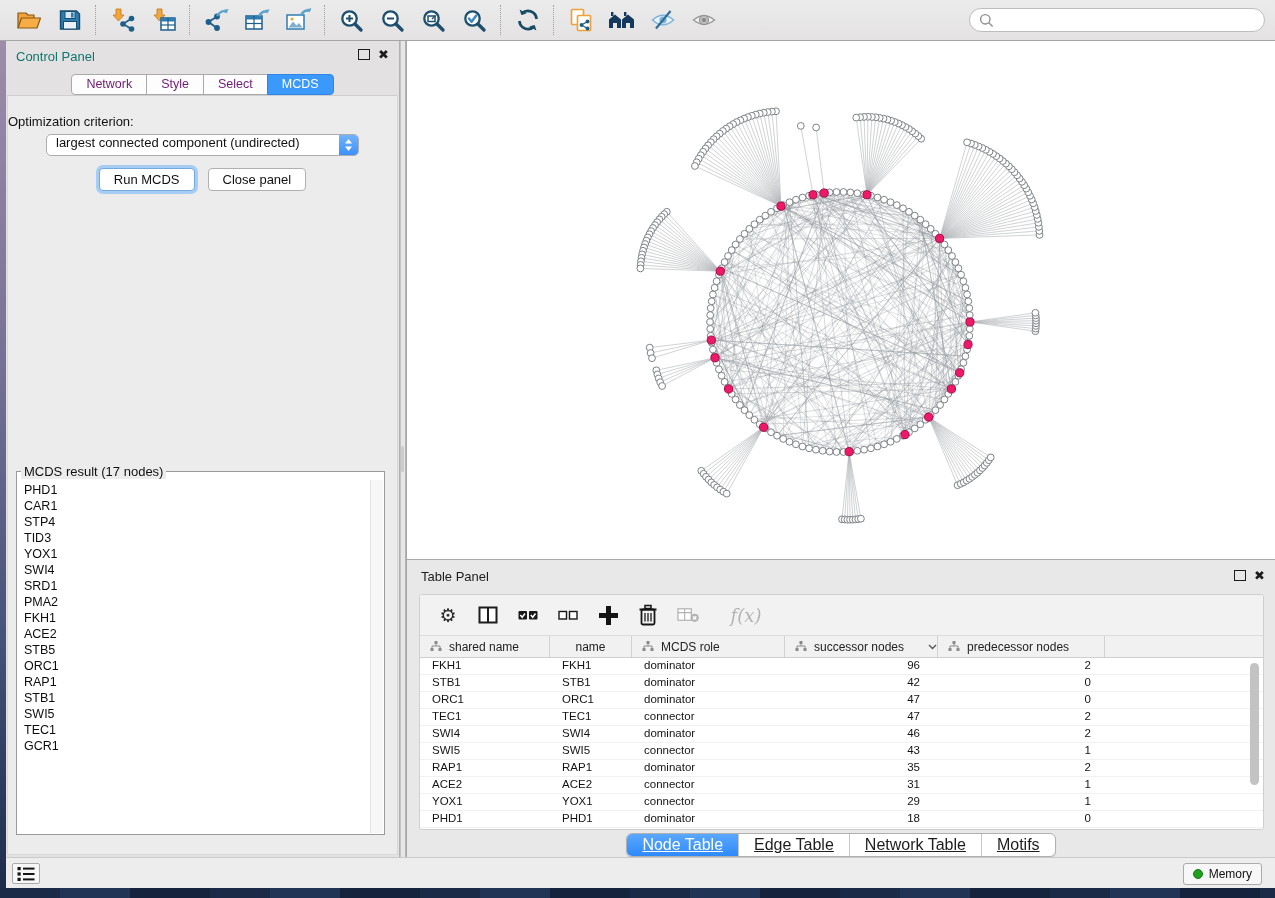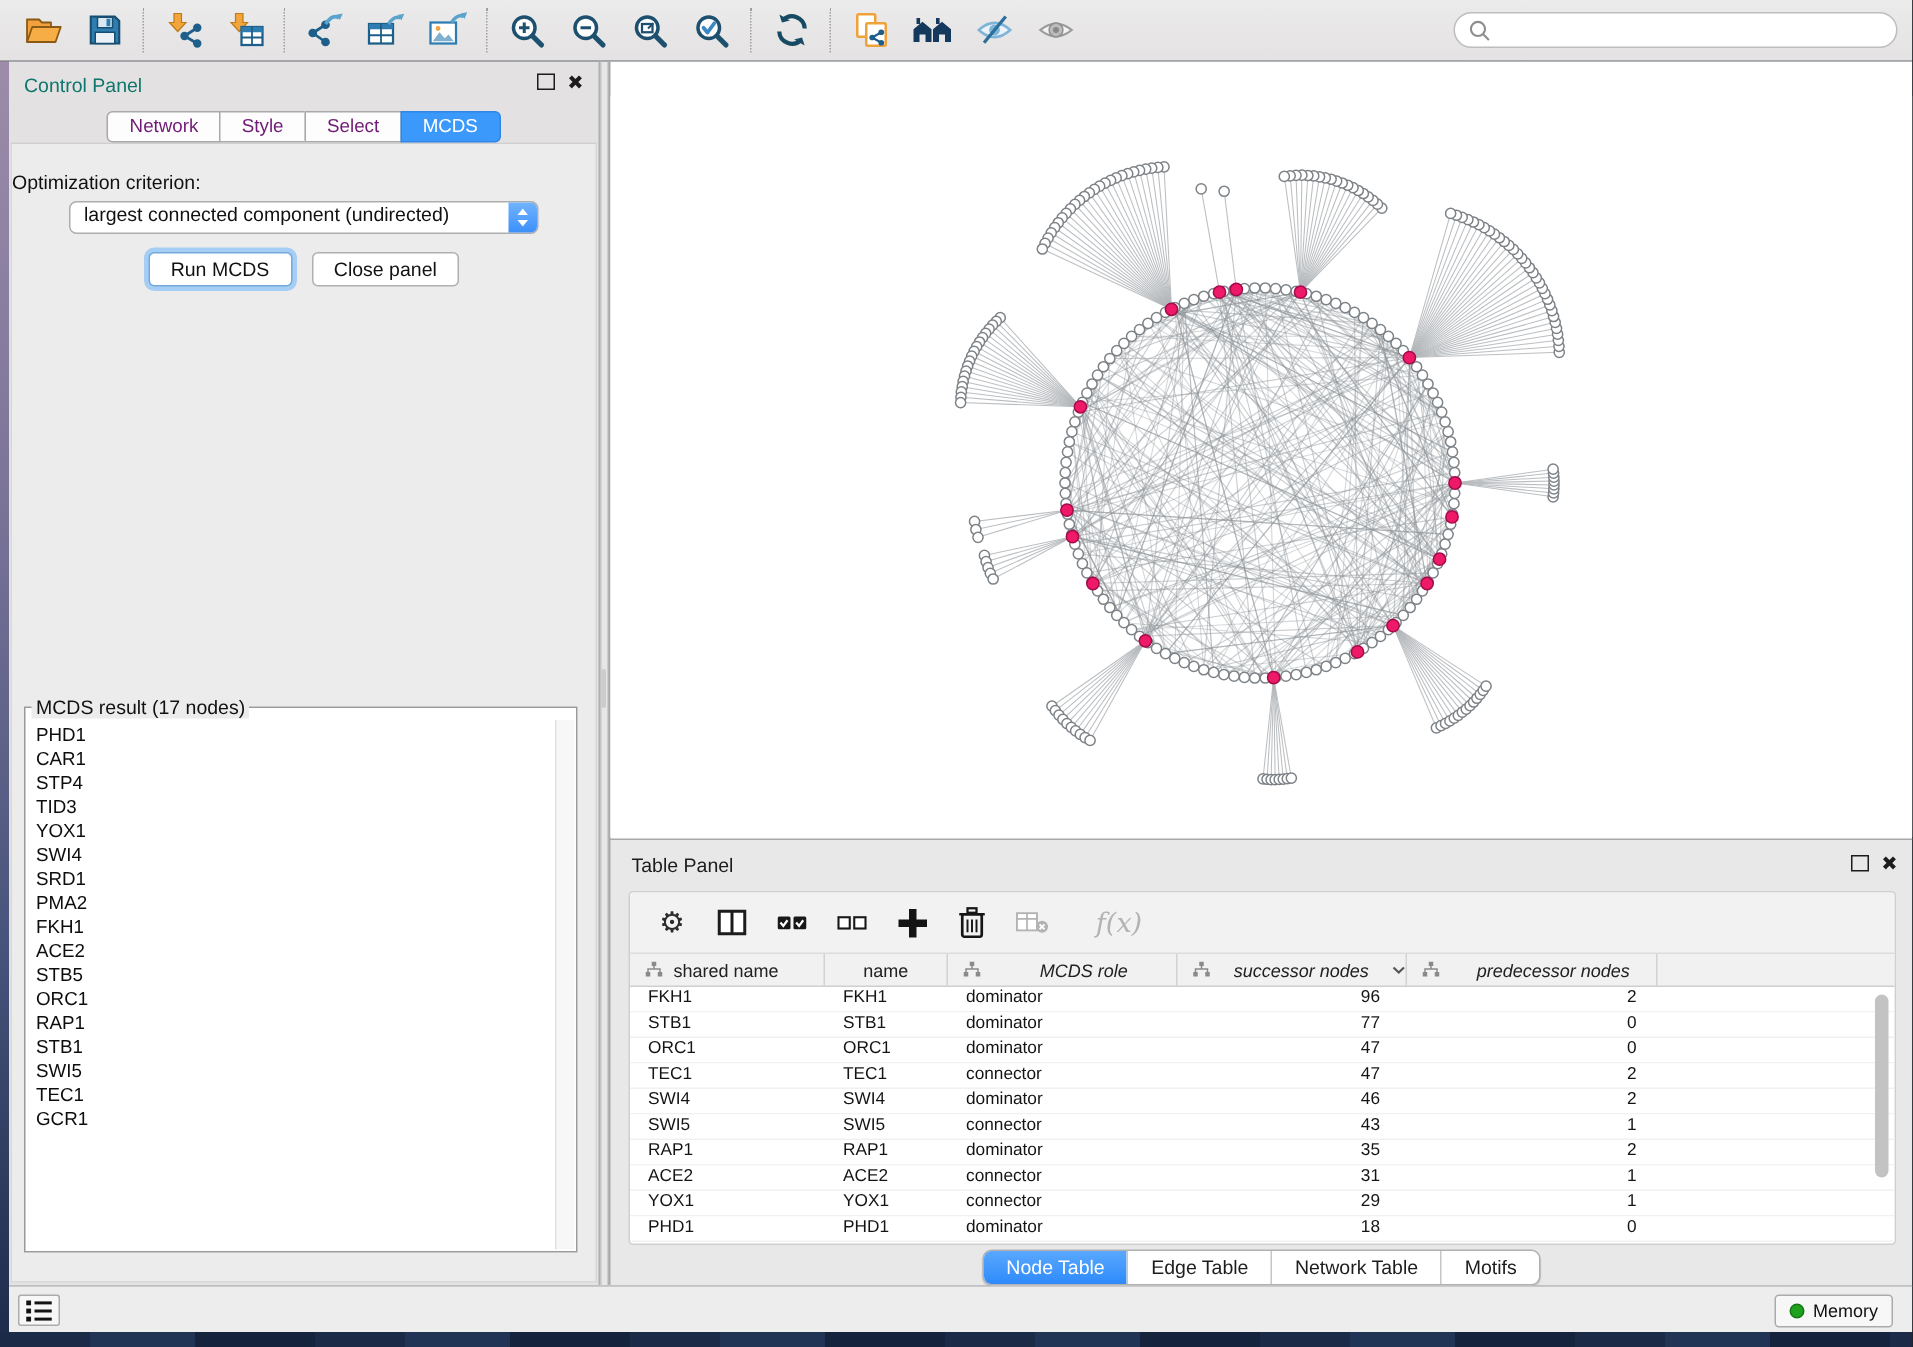--- a/index.html
+++ b/index.html
@@ -83,35 +83,35 @@
   .ticon{display:flex;align-items:center;justify-content:center;width:22px;height:24px;cursor:pointer;border:none;background:transparent;padding:0;}
   .gear-glyph{font-size:19px;color:#2c2c2c;line-height:20px;font-family:"DejaVu Sans",sans-serif;}
   .fx{font-family:"DejaVu Serif",serif;font-style:italic;font-size:18px;color:#b3b3b3;margin-left:24px;}
   .tp-thead{display:grid;grid-template-columns:130px 82px 153px 153px 167px 1fr;height:21px;background:#f1f1f1;
     border-bottom:1px solid #cfcfcf;}
   .th{display:flex;align-items:center;font-size:12px;color:#222;border-right:1px solid #d2d2d2;overflow:hidden;gap:7px;}
   .th .lbl{white-space:nowrap;text-align:center;}
   .th.c0{padding-left:10px;}
   .th.c1{justify-content:center;}
   .th.c2,.th.c3,.th.c4{padding-left:10px;justify-content:flex-start;}
-  .th.c2 .lbl,.th.c3 .lbl,.th.c4 .lbl{flex:1;text-align:center;font-style:italic;}
+  .th.c2 .lbl,.th.c3 .lbl,.th.c4 .lbl{flex:1;text-align:left;}
   .th.c5{border-right:none;}
   .tp-tbody{position:relative;}
   .tr{display:grid;grid-template-columns:130px 82px 153px 153px 167px 1fr;height:16px;background:#fff;border-bottom:1px solid #f1f1f1;}
   .td{font-size:11.5px;color:#141414;line-height:15px;white-space:nowrap;overflow:hidden;}
   .td.a-left{padding-left:12px;text-align:left;}
   .td.a-right{text-align:right;}
   .td.c3{padding-right:18px;}
   .td.c4{padding-right:14px;}
   .tp-scroll{position:absolute;right:3px;top:64px;width:11px;height:152px;}
   .tp-scroll .thumb{position:absolute;left:1px;top:4px;width:9px;height:122px;background:#c3c3c3;border-radius:5px;}
   .tp-tabs{position:absolute;left:0;top:273px;width:100%;display:flex;justify-content:center;}
   .tp-tabgroup{display:flex;border:1px solid #b0b0b0;border-radius:6px;overflow:hidden;background:#fff;height:22px;
     box-shadow:0 1px 1px rgba(0,0,0,.12);}
-  .tp-tab{font-size:13px;line-height:22px;color:#1d1d1d;padding:0 15px;border-left:1px solid #c6c6c6;cursor:pointer;}
+  .tp-tab{font-size:16px;line-height:22px;color:#1d1d1d;padding:0 15px;border-left:1px solid #c6c6c6;cursor:pointer;text-decoration:underline;}
   .tp-tab:first-child{border-left:none;}
   .tp-tab.sel{background:linear-gradient(#5aa8fd,#2e8afb);color:#fff;}
 
   
   .statusbar{position:absolute;left:6px;top:857px;width:1269px;height:31px;background:#ededed;
     border-top:1px solid #c9c9c9;box-sizing:border-box;}
   .sb-list{position:absolute;left:6px;top:5px;width:28px;height:21px;background:#f7f7f7;border:1px solid #ababab;
     border-radius:2px;display:flex;align-items:center;justify-content:center;cursor:pointer;padding:0;}
   .sb-mem{position:absolute;right:13px;top:5px;height:22px;background:#f7f7f7;border:1px solid #ababab;border-radius:3px;
     display:flex;align-items:center;gap:6px;padding:0 9px;font-size:12px;color:#111;font-family:inherit;cursor:pointer;}
@@ -1193,21 +1193,21 @@
             <div class="td c1 a-left">FKH1</div>
             <div class="td c2 a-left">dominator</div>
             <div class="td c3 a-right">96</div>
             <div class="td c4 a-right">2</div>
             <div class="td c5"></div>
           </div>
           <div class="tr">
             <div class="td c0 a-left">STB1</div>
             <div class="td c1 a-left">STB1</div>
             <div class="td c2 a-left">dominator</div>
-            <div class="td c3 a-right">77</div>
+            <div class="td c3 a-right">42</div>
             <div class="td c4 a-right">0</div>
             <div class="td c5"></div>
           </div>
           <div class="tr">
             <div class="td c0 a-left">ORC1</div>
             <div class="td c1 a-left">ORC1</div>
             <div class="td c2 a-left">dominator</div>
             <div class="td c3 a-right">47</div>
             <div class="td c4 a-right">0</div>
             <div class="td c5"></div>

